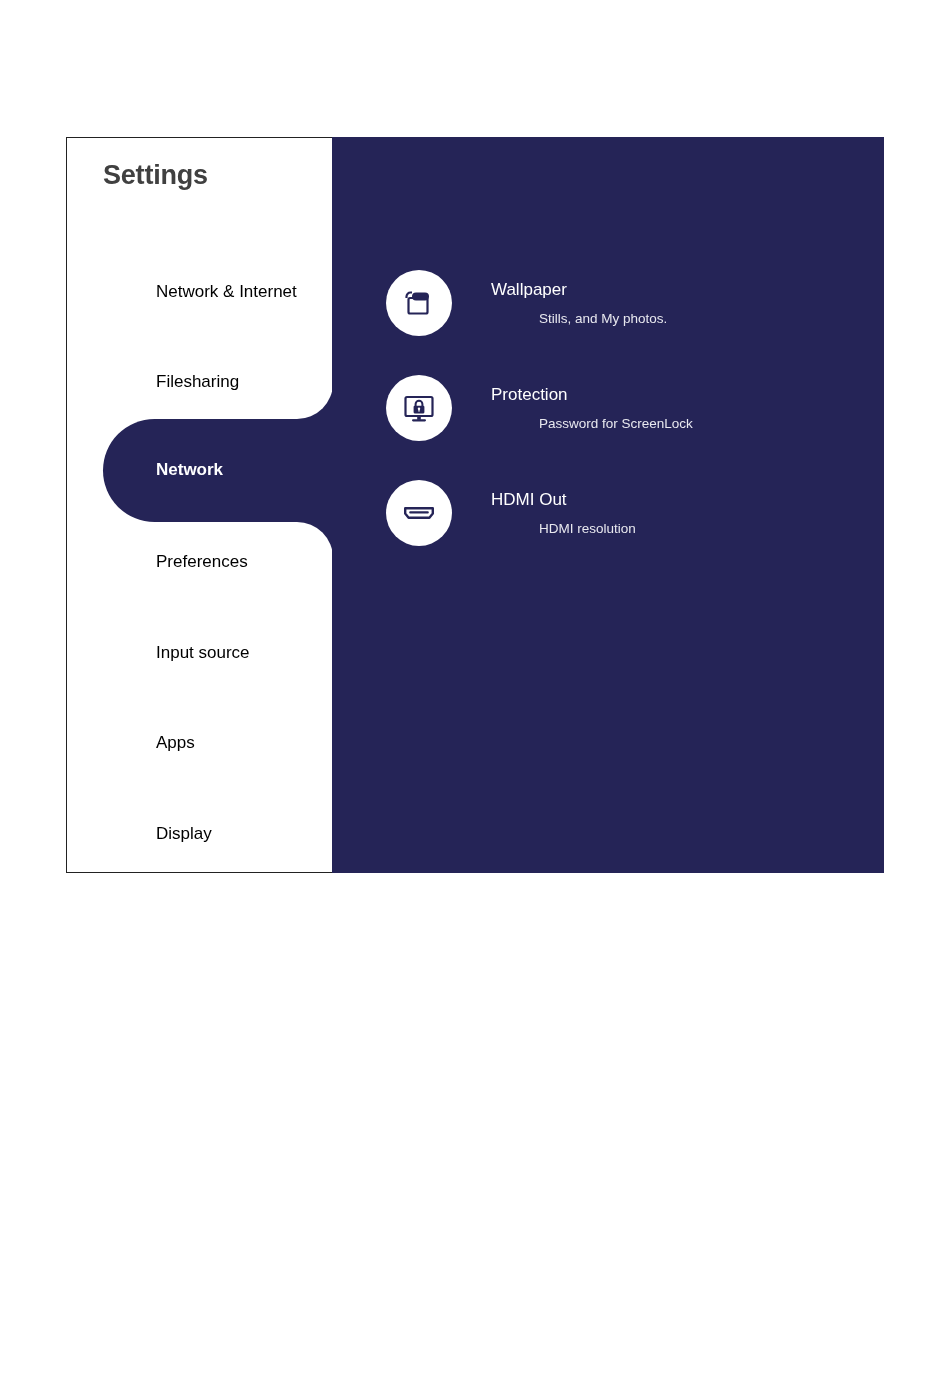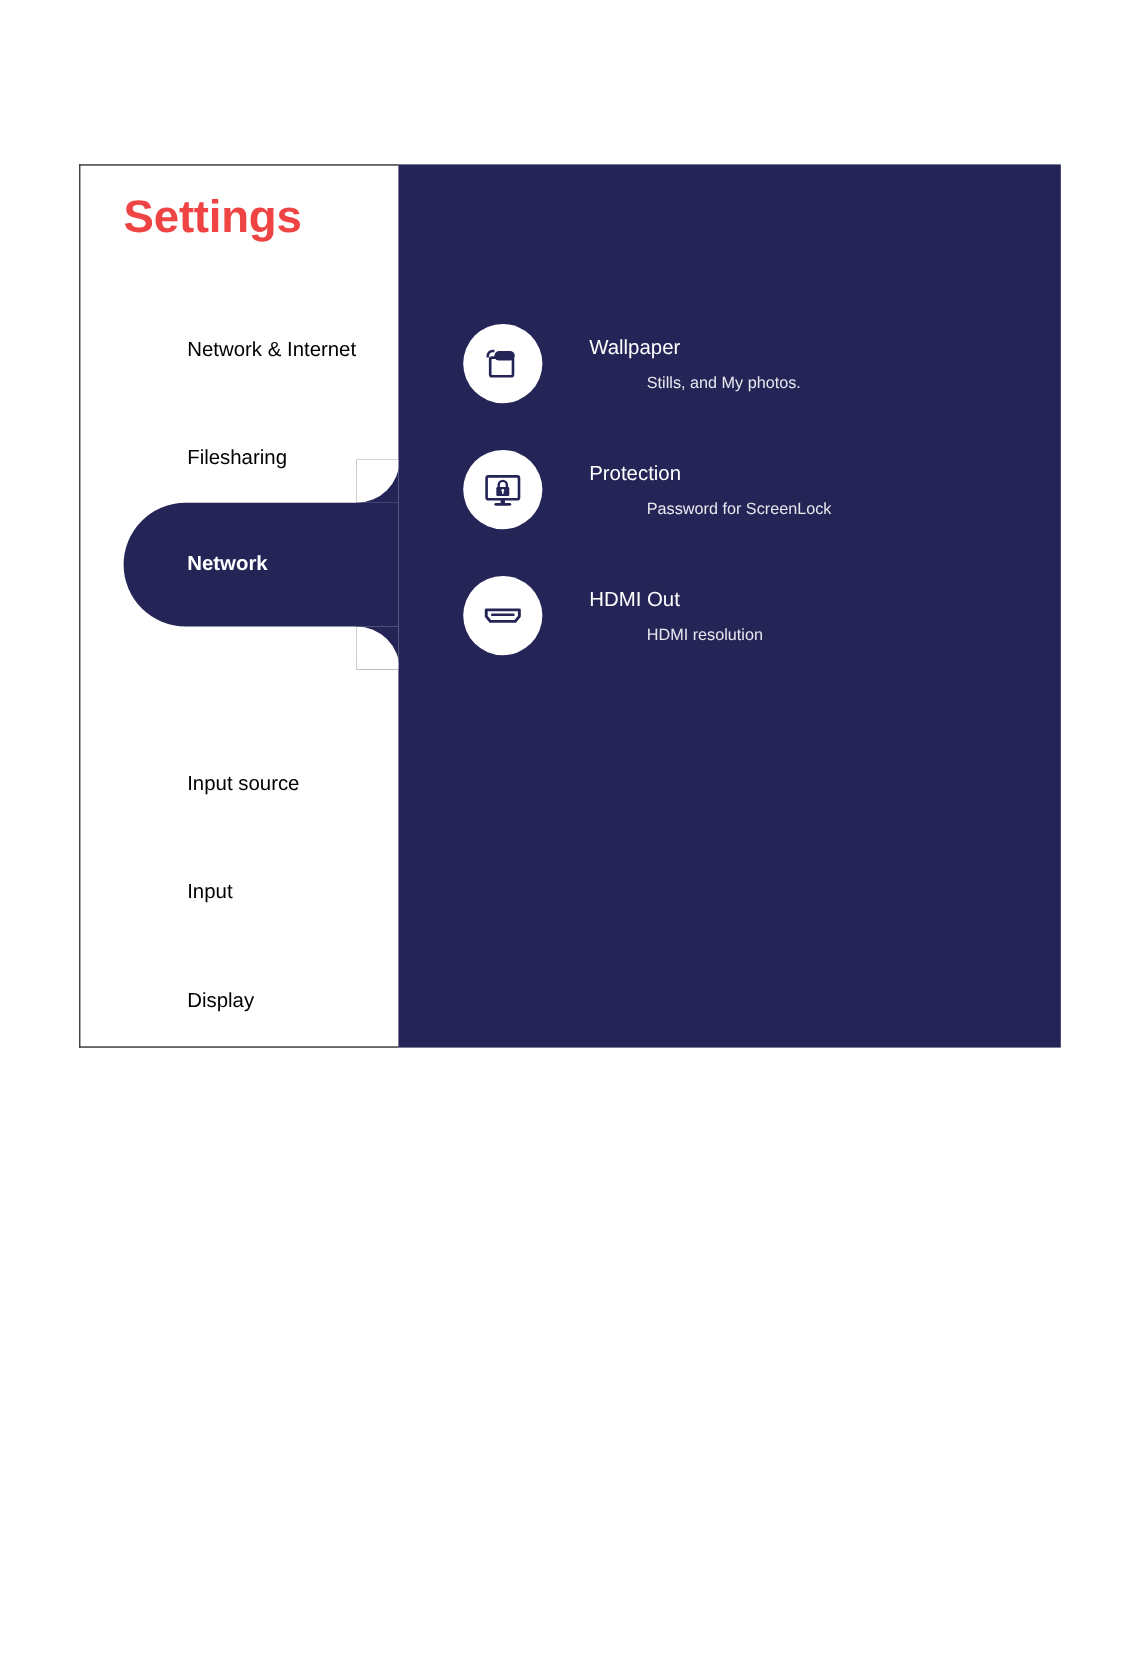--- a/index.html
+++ b/index.html
@@ -52,23 +52,23 @@
     border-top: 1px solid #222222;
     border-bottom: 1px solid #222222;
     box-sizing: border-box;
     overflow: hidden;
   }
 
   .sidebar-title {
     position: absolute;
     left: 36px;
     top: 22px;
-    font-size: 38px;
+    font-size: 27px;
     font-weight: bold;
-    color: #ef4444;
+    color: #404040;
     letter-spacing: -0.2px;
   }
 
   .nav-list {
     position: absolute;
     left: 0;
     top: 0;
     width: 266px;
     height: 736px;
   }
@@ -246,27 +246,30 @@
           <span class="nav-label">Filesharing</span>
         </div>
 
         <div class="notch notch-top"></div>
         <div class="notch notch-bottom"></div>
 
         <div class="nav-pill">
           <span class="nav-label">Network</span>
         </div>
 
+        <div class="nav-item" style="top:401px">
+          <span class="nav-label">Preferences</span>
+        </div>
 
         <div class="nav-item" style="top:492px">
           <span class="nav-label">Input source</span>
         </div>
 
         <div class="nav-item" style="top:582px">
-          <span class="nav-label">Input</span>
+          <span class="nav-label">Apps</span>
         </div>
 
         <div class="nav-item" style="top:673px">
           <span class="nav-label">Display</span>
         </div>
 
       </div>
     </div>
 
   </div>

